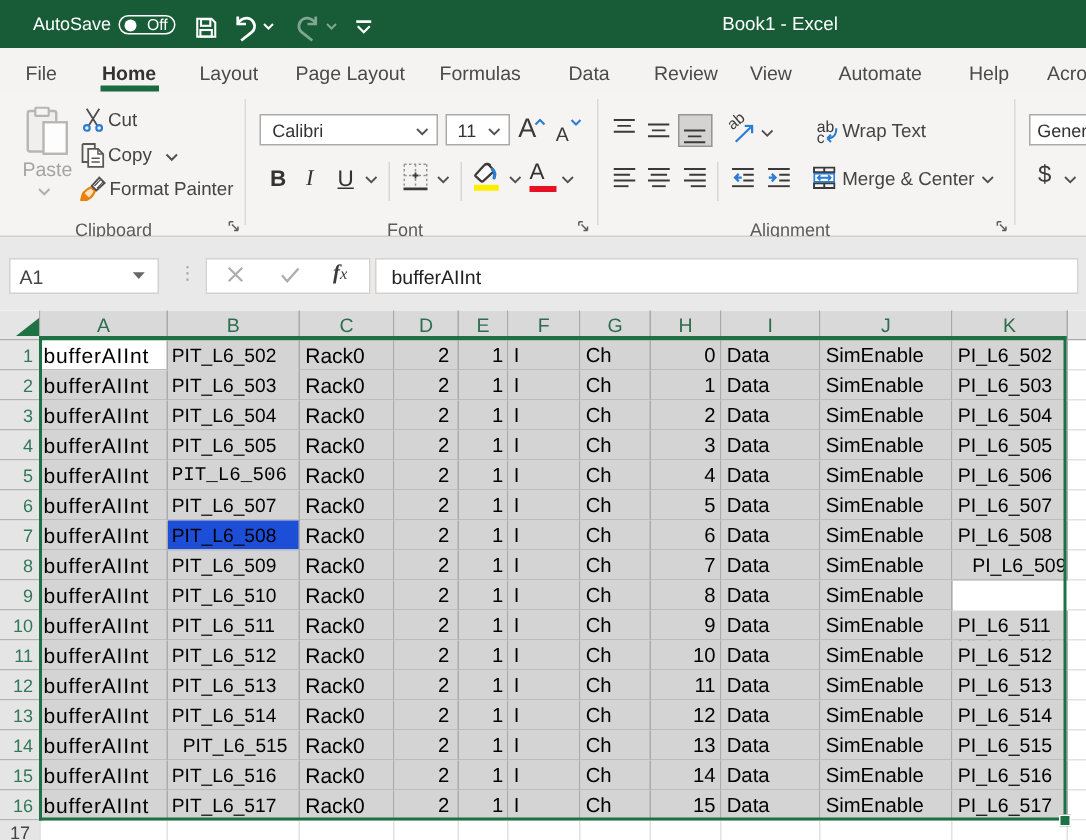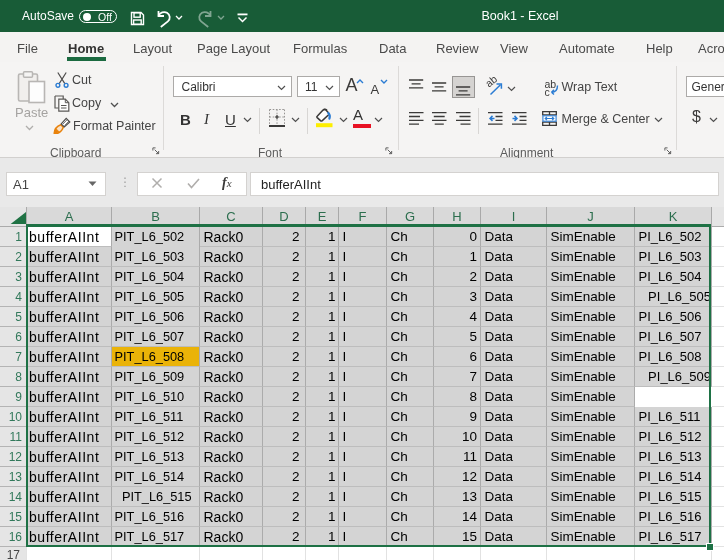--- a/index.html
+++ b/index.html
@@ -328,24 +328,24 @@
       <div class="abs" style="left:27px;top:80px;width:85px;height:20px;background:#d4d4d4;border-right:1px solid #ababab;border-bottom:1px solid #bdbdbd;color:#000;font-size:14px;letter-spacing:0.55px;line-height:20px;white-space:nowrap;overflow:hidden;text-align:left;padding-left:2px;">bufferAIInt</div>
       <div class="abs" style="left:112px;top:80px;width:88px;height:20px;background:#d4d4d4;border-right:1px solid #ababab;border-bottom:1px solid #bdbdbd;color:#000;font-size:12.8px;letter-spacing:0;line-height:20px;white-space:nowrap;overflow:hidden;text-align:left;padding-left:2.5px;">PIT_L6_505</div>
       <div class="abs" style="left:200px;top:80px;width:63px;height:20px;background:#d4d4d4;border-right:1px solid #ababab;border-bottom:1px solid #bdbdbd;color:#000;font-size:14px;letter-spacing:0;line-height:20px;white-space:nowrap;overflow:hidden;text-align:left;padding-left:3.5px;">Rack0</div>
       <div class="abs" style="left:263px;top:80px;width:43px;height:20px;background:#d4d4d4;border-right:1px solid #ababab;border-bottom:1px solid #bdbdbd;color:#000;font-size:13.5px;letter-spacing:0;line-height:20px;white-space:nowrap;overflow:hidden;text-align:right;padding-right:5.5px;">2</div>
       <div class="abs" style="left:306px;top:80px;width:33px;height:20px;background:#d4d4d4;border-right:1px solid #ababab;border-bottom:1px solid #bdbdbd;color:#000;font-size:13.5px;letter-spacing:0;line-height:20px;white-space:nowrap;overflow:hidden;text-align:right;padding-right:2.5px;">1</div>
       <div class="abs" style="left:339px;top:80px;width:48px;height:20px;background:#d4d4d4;border-right:1px solid #ababab;border-bottom:1px solid #bdbdbd;color:#000;font-size:13.5px;letter-spacing:0;line-height:20px;white-space:nowrap;overflow:hidden;text-align:left;padding-left:3.5px;">I</div>
       <div class="abs" style="left:387px;top:80px;width:47px;height:20px;background:#d4d4d4;border-right:1px solid #ababab;border-bottom:1px solid #bdbdbd;color:#000;font-size:13.5px;letter-spacing:0;line-height:20px;white-space:nowrap;overflow:hidden;text-align:left;padding-left:3.5px;">Ch</div>
       <div class="abs" style="left:434px;top:80px;width:47px;height:20px;background:#d4d4d4;border-right:1px solid #ababab;border-bottom:1px solid #bdbdbd;color:#000;font-size:13.5px;letter-spacing:0;line-height:20px;white-space:nowrap;overflow:hidden;text-align:right;padding-right:3px;">3</div>
       <div class="abs" style="left:481px;top:80px;width:66px;height:20px;background:#d4d4d4;border-right:1px solid #ababab;border-bottom:1px solid #bdbdbd;color:#000;font-size:13.5px;letter-spacing:0;line-height:20px;white-space:nowrap;overflow:hidden;text-align:left;padding-left:3.5px;">Data</div>
       <div class="abs" style="left:547px;top:80px;width:88px;height:20px;background:#d4d4d4;border-right:1px solid #ababab;border-bottom:1px solid #bdbdbd;color:#000;font-size:13.5px;letter-spacing:0;line-height:20px;white-space:nowrap;overflow:hidden;text-align:left;padding-left:3.5px;">SimEnable</div>
-      <div class="abs" style="left:635px;top:80px;width:77px;height:20px;background:#d4d4d4;border-right:1px solid #ababab;border-bottom:1px solid #bdbdbd;color:#000;font-size:13px;letter-spacing:0;line-height:20px;white-space:nowrap;overflow:hidden;text-align:right;padding-left:3.5px;">PI_L6_505</div>
+      <div class="abs" style="left:635px;top:80px;width:77px;height:20px;background:#d4d4d4;border-right:1px solid #ababab;border-bottom:1px solid #bdbdbd;color:#000;font-size:13px;letter-spacing:0;line-height:20px;white-space:nowrap;overflow:hidden;text-align:left;padding-left:3.5px;">PI_L6_505</div>
       <div class="abs" style="left:0;top:100px;width:27px;height:20px;background:#e5e5e5;border-bottom:1px solid #b4b4b4;color:#32795b;font-size:12px;text-align:right;line-height:20px;padding-right:5px">5</div>
       <div class="abs" style="left:27px;top:100px;width:85px;height:20px;background:#d4d4d4;border-right:1px solid #ababab;border-bottom:1px solid #bdbdbd;color:#000;font-size:14px;letter-spacing:0.55px;line-height:20px;white-space:nowrap;overflow:hidden;text-align:left;padding-left:2px;">bufferAIInt</div>
-      <div class="abs" style="left:112px;top:100px;width:88px;height:20px;background:#d4d4d4;border-right:1px solid #ababab;border-bottom:1px solid #bdbdbd;color:#000;font-size:12.8px;letter-spacing:0;line-height:20px;white-space:nowrap;overflow:hidden;text-align:left;padding-left:2.5px;">PIT_L6_506</div>
+      <div class="abs" style="left:112px;top:100px;width:88px;height:20px;background:#d4d4d4;border-right:1px solid #ababab;border-bottom:1px solid #bdbdbd;color:#000;font-size:12.8px;letter-spacing:0;line-height:20px;white-space:nowrap;overflow:hidden;text-align:left;padding-left:2.5px;font-family:Liberation Mono, monospace;">PIT_L6_506</div>
       <div class="abs" style="left:200px;top:100px;width:63px;height:20px;background:#d4d4d4;border-right:1px solid #ababab;border-bottom:1px solid #bdbdbd;color:#000;font-size:14px;letter-spacing:0;line-height:20px;white-space:nowrap;overflow:hidden;text-align:left;padding-left:3.5px;">Rack0</div>
       <div class="abs" style="left:263px;top:100px;width:43px;height:20px;background:#d4d4d4;border-right:1px solid #ababab;border-bottom:1px solid #bdbdbd;color:#000;font-size:13.5px;letter-spacing:0;line-height:20px;white-space:nowrap;overflow:hidden;text-align:right;padding-right:5.5px;">2</div>
       <div class="abs" style="left:306px;top:100px;width:33px;height:20px;background:#d4d4d4;border-right:1px solid #ababab;border-bottom:1px solid #bdbdbd;color:#000;font-size:13.5px;letter-spacing:0;line-height:20px;white-space:nowrap;overflow:hidden;text-align:right;padding-right:2.5px;">1</div>
       <div class="abs" style="left:339px;top:100px;width:48px;height:20px;background:#d4d4d4;border-right:1px solid #ababab;border-bottom:1px solid #bdbdbd;color:#000;font-size:13.5px;letter-spacing:0;line-height:20px;white-space:nowrap;overflow:hidden;text-align:left;padding-left:3.5px;">I</div>
       <div class="abs" style="left:387px;top:100px;width:47px;height:20px;background:#d4d4d4;border-right:1px solid #ababab;border-bottom:1px solid #bdbdbd;color:#000;font-size:13.5px;letter-spacing:0;line-height:20px;white-space:nowrap;overflow:hidden;text-align:left;padding-left:3.5px;">Ch</div>
       <div class="abs" style="left:434px;top:100px;width:47px;height:20px;background:#d4d4d4;border-right:1px solid #ababab;border-bottom:1px solid #bdbdbd;color:#000;font-size:13.5px;letter-spacing:0;line-height:20px;white-space:nowrap;overflow:hidden;text-align:right;padding-right:3px;">4</div>
       <div class="abs" style="left:481px;top:100px;width:66px;height:20px;background:#d4d4d4;border-right:1px solid #ababab;border-bottom:1px solid #bdbdbd;color:#000;font-size:13.5px;letter-spacing:0;line-height:20px;white-space:nowrap;overflow:hidden;text-align:left;padding-left:3.5px;">Data</div>
       <div class="abs" style="left:547px;top:100px;width:88px;height:20px;background:#d4d4d4;border-right:1px solid #ababab;border-bottom:1px solid #bdbdbd;color:#000;font-size:13.5px;letter-spacing:0;line-height:20px;white-space:nowrap;overflow:hidden;text-align:left;padding-left:3.5px;">SimEnable</div>
       <div class="abs" style="left:635px;top:100px;width:77px;height:20px;background:#d4d4d4;border-right:1px solid #ababab;border-bottom:1px solid #bdbdbd;color:#000;font-size:13px;letter-spacing:0;line-height:20px;white-space:nowrap;overflow:hidden;text-align:left;padding-left:3.5px;">PI_L6_506</div>
       <div class="abs" style="left:0;top:120px;width:27px;height:20px;background:#e5e5e5;border-bottom:1px solid #b4b4b4;color:#32795b;font-size:12px;text-align:right;line-height:20px;padding-right:5px">6</div>
@@ -355,21 +355,21 @@
       <div class="abs" style="left:263px;top:120px;width:43px;height:20px;background:#d4d4d4;border-right:1px solid #ababab;border-bottom:1px solid #bdbdbd;color:#000;font-size:13.5px;letter-spacing:0;line-height:20px;white-space:nowrap;overflow:hidden;text-align:right;padding-right:5.5px;">2</div>
       <div class="abs" style="left:306px;top:120px;width:33px;height:20px;background:#d4d4d4;border-right:1px solid #ababab;border-bottom:1px solid #bdbdbd;color:#000;font-size:13.5px;letter-spacing:0;line-height:20px;white-space:nowrap;overflow:hidden;text-align:right;padding-right:2.5px;">1</div>
       <div class="abs" style="left:339px;top:120px;width:48px;height:20px;background:#d4d4d4;border-right:1px solid #ababab;border-bottom:1px solid #bdbdbd;color:#000;font-size:13.5px;letter-spacing:0;line-height:20px;white-space:nowrap;overflow:hidden;text-align:left;padding-left:3.5px;">I</div>
       <div class="abs" style="left:387px;top:120px;width:47px;height:20px;background:#d4d4d4;border-right:1px solid #ababab;border-bottom:1px solid #bdbdbd;color:#000;font-size:13.5px;letter-spacing:0;line-height:20px;white-space:nowrap;overflow:hidden;text-align:left;padding-left:3.5px;">Ch</div>
       <div class="abs" style="left:434px;top:120px;width:47px;height:20px;background:#d4d4d4;border-right:1px solid #ababab;border-bottom:1px solid #bdbdbd;color:#000;font-size:13.5px;letter-spacing:0;line-height:20px;white-space:nowrap;overflow:hidden;text-align:right;padding-right:3px;">5</div>
       <div class="abs" style="left:481px;top:120px;width:66px;height:20px;background:#d4d4d4;border-right:1px solid #ababab;border-bottom:1px solid #bdbdbd;color:#000;font-size:13.5px;letter-spacing:0;line-height:20px;white-space:nowrap;overflow:hidden;text-align:left;padding-left:3.5px;">Data</div>
       <div class="abs" style="left:547px;top:120px;width:88px;height:20px;background:#d4d4d4;border-right:1px solid #ababab;border-bottom:1px solid #bdbdbd;color:#000;font-size:13.5px;letter-spacing:0;line-height:20px;white-space:nowrap;overflow:hidden;text-align:left;padding-left:3.5px;">SimEnable</div>
       <div class="abs" style="left:635px;top:120px;width:77px;height:20px;background:#d4d4d4;border-right:1px solid #ababab;border-bottom:1px solid #bdbdbd;color:#000;font-size:13px;letter-spacing:0;line-height:20px;white-space:nowrap;overflow:hidden;text-align:left;padding-left:3.5px;">PI_L6_507</div>
       <div class="abs" style="left:0;top:140px;width:27px;height:20px;background:#e5e5e5;border-bottom:1px solid #b4b4b4;color:#32795b;font-size:12px;text-align:right;line-height:20px;padding-right:5px">7</div>
       <div class="abs" style="left:27px;top:140px;width:85px;height:20px;background:#d4d4d4;border-right:1px solid #ababab;border-bottom:1px solid #bdbdbd;color:#000;font-size:14px;letter-spacing:0.55px;line-height:20px;white-space:nowrap;overflow:hidden;text-align:left;padding-left:2px;">bufferAIInt</div>
-      <div class="abs" style="left:112px;top:140px;width:88px;height:20px;background:#eab308;border-right:1px solid #ababab;border-bottom:1px solid #bdbdbd;color:#000;font-size:12.8px;letter-spacing:0;line-height:20px;white-space:nowrap;overflow:hidden;text-align:left;padding-left:2.5px;">PIT_L6_508</div>
+      <div class="abs" style="left:112px;top:140px;width:88px;height:20px;background:#1d4ed8;border-right:1px solid #ababab;border-bottom:1px solid #bdbdbd;color:#000;font-size:12.8px;letter-spacing:0;line-height:20px;white-space:nowrap;overflow:hidden;text-align:left;padding-left:2.5px;">PIT_L6_508</div>
       <div class="abs" style="left:200px;top:140px;width:63px;height:20px;background:#d4d4d4;border-right:1px solid #ababab;border-bottom:1px solid #bdbdbd;color:#000;font-size:14px;letter-spacing:0;line-height:20px;white-space:nowrap;overflow:hidden;text-align:left;padding-left:3.5px;">Rack0</div>
       <div class="abs" style="left:263px;top:140px;width:43px;height:20px;background:#d4d4d4;border-right:1px solid #ababab;border-bottom:1px solid #bdbdbd;color:#000;font-size:13.5px;letter-spacing:0;line-height:20px;white-space:nowrap;overflow:hidden;text-align:right;padding-right:5.5px;">2</div>
       <div class="abs" style="left:306px;top:140px;width:33px;height:20px;background:#d4d4d4;border-right:1px solid #ababab;border-bottom:1px solid #bdbdbd;color:#000;font-size:13.5px;letter-spacing:0;line-height:20px;white-space:nowrap;overflow:hidden;text-align:right;padding-right:2.5px;">1</div>
       <div class="abs" style="left:339px;top:140px;width:48px;height:20px;background:#d4d4d4;border-right:1px solid #ababab;border-bottom:1px solid #bdbdbd;color:#000;font-size:13.5px;letter-spacing:0;line-height:20px;white-space:nowrap;overflow:hidden;text-align:left;padding-left:3.5px;">I</div>
       <div class="abs" style="left:387px;top:140px;width:47px;height:20px;background:#d4d4d4;border-right:1px solid #ababab;border-bottom:1px solid #bdbdbd;color:#000;font-size:13.5px;letter-spacing:0;line-height:20px;white-space:nowrap;overflow:hidden;text-align:left;padding-left:3.5px;">Ch</div>
       <div class="abs" style="left:434px;top:140px;width:47px;height:20px;background:#d4d4d4;border-right:1px solid #ababab;border-bottom:1px solid #bdbdbd;color:#000;font-size:13.5px;letter-spacing:0;line-height:20px;white-space:nowrap;overflow:hidden;text-align:right;padding-right:3px;">6</div>
       <div class="abs" style="left:481px;top:140px;width:66px;height:20px;background:#d4d4d4;border-right:1px solid #ababab;border-bottom:1px solid #bdbdbd;color:#000;font-size:13.5px;letter-spacing:0;line-height:20px;white-space:nowrap;overflow:hidden;text-align:left;padding-left:3.5px;">Data</div>
       <div class="abs" style="left:547px;top:140px;width:88px;height:20px;background:#d4d4d4;border-right:1px solid #ababab;border-bottom:1px solid #bdbdbd;color:#000;font-size:13.5px;letter-spacing:0;line-height:20px;white-space:nowrap;overflow:hidden;text-align:left;padding-left:3.5px;">SimEnable</div>
       <div class="abs" style="left:635px;top:140px;width:77px;height:20px;background:#d4d4d4;border-right:1px solid #ababab;border-bottom:1px solid #bdbdbd;color:#000;font-size:13px;letter-spacing:0;line-height:20px;white-space:nowrap;overflow:hidden;text-align:left;padding-left:3.5px;">PI_L6_508</div>
       <div class="abs" style="left:0;top:160px;width:27px;height:20px;background:#e5e5e5;border-bottom:1px solid #b4b4b4;color:#32795b;font-size:12px;text-align:right;line-height:20px;padding-right:5px">8</div>

